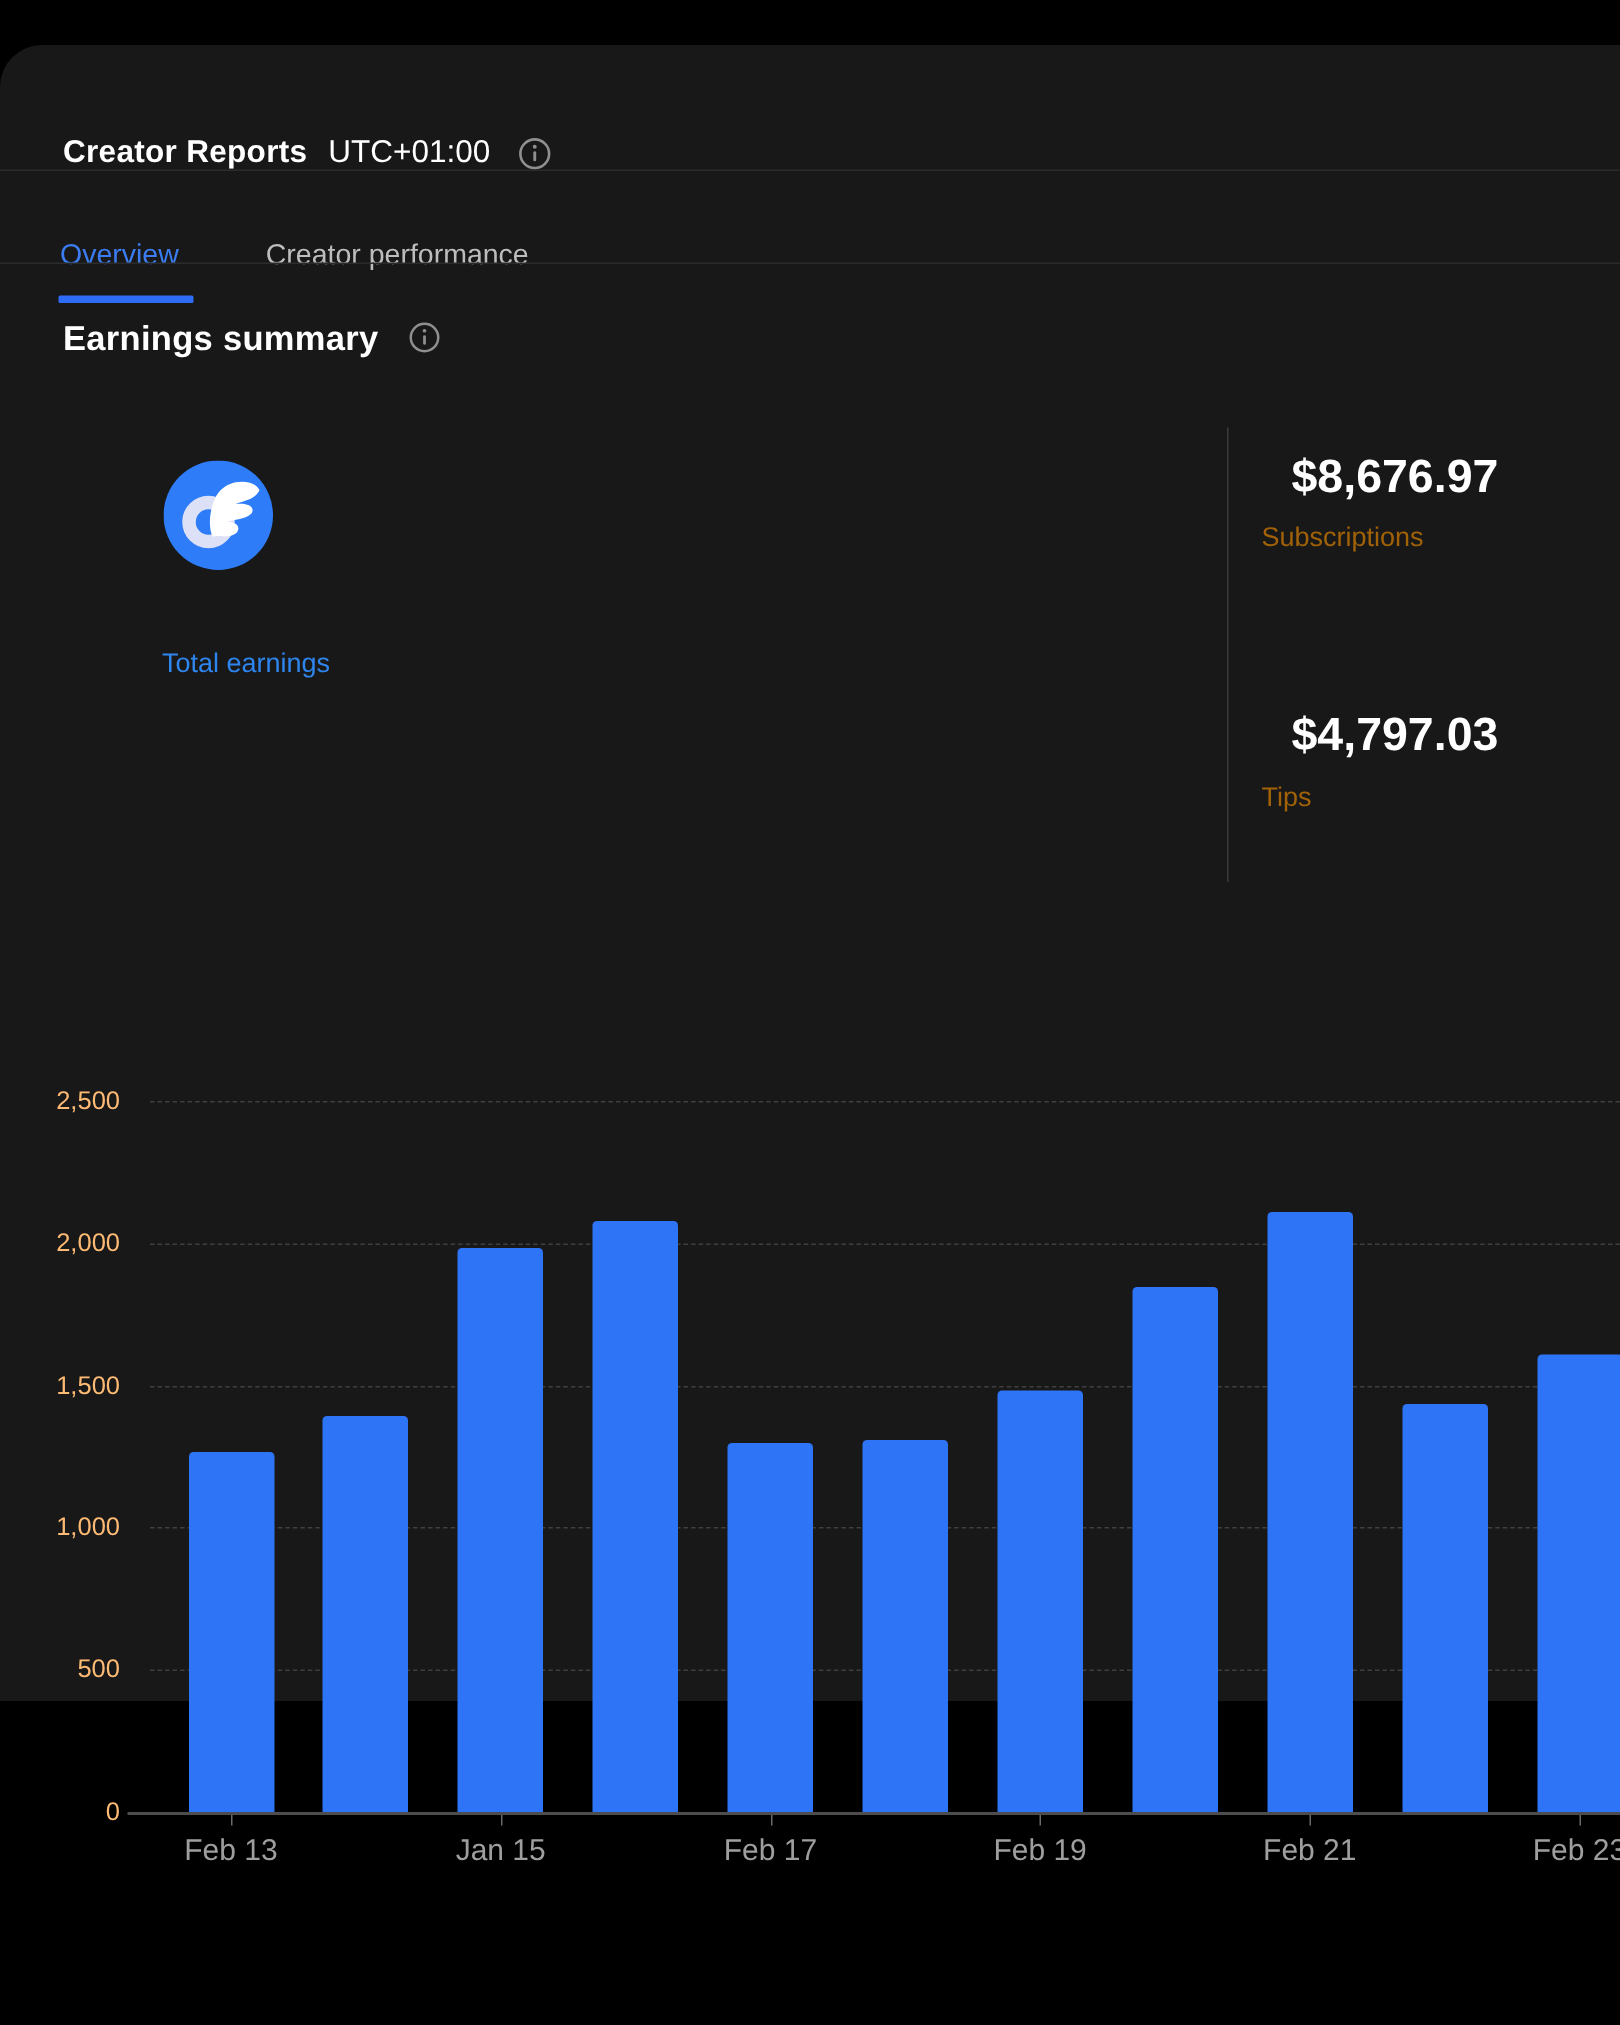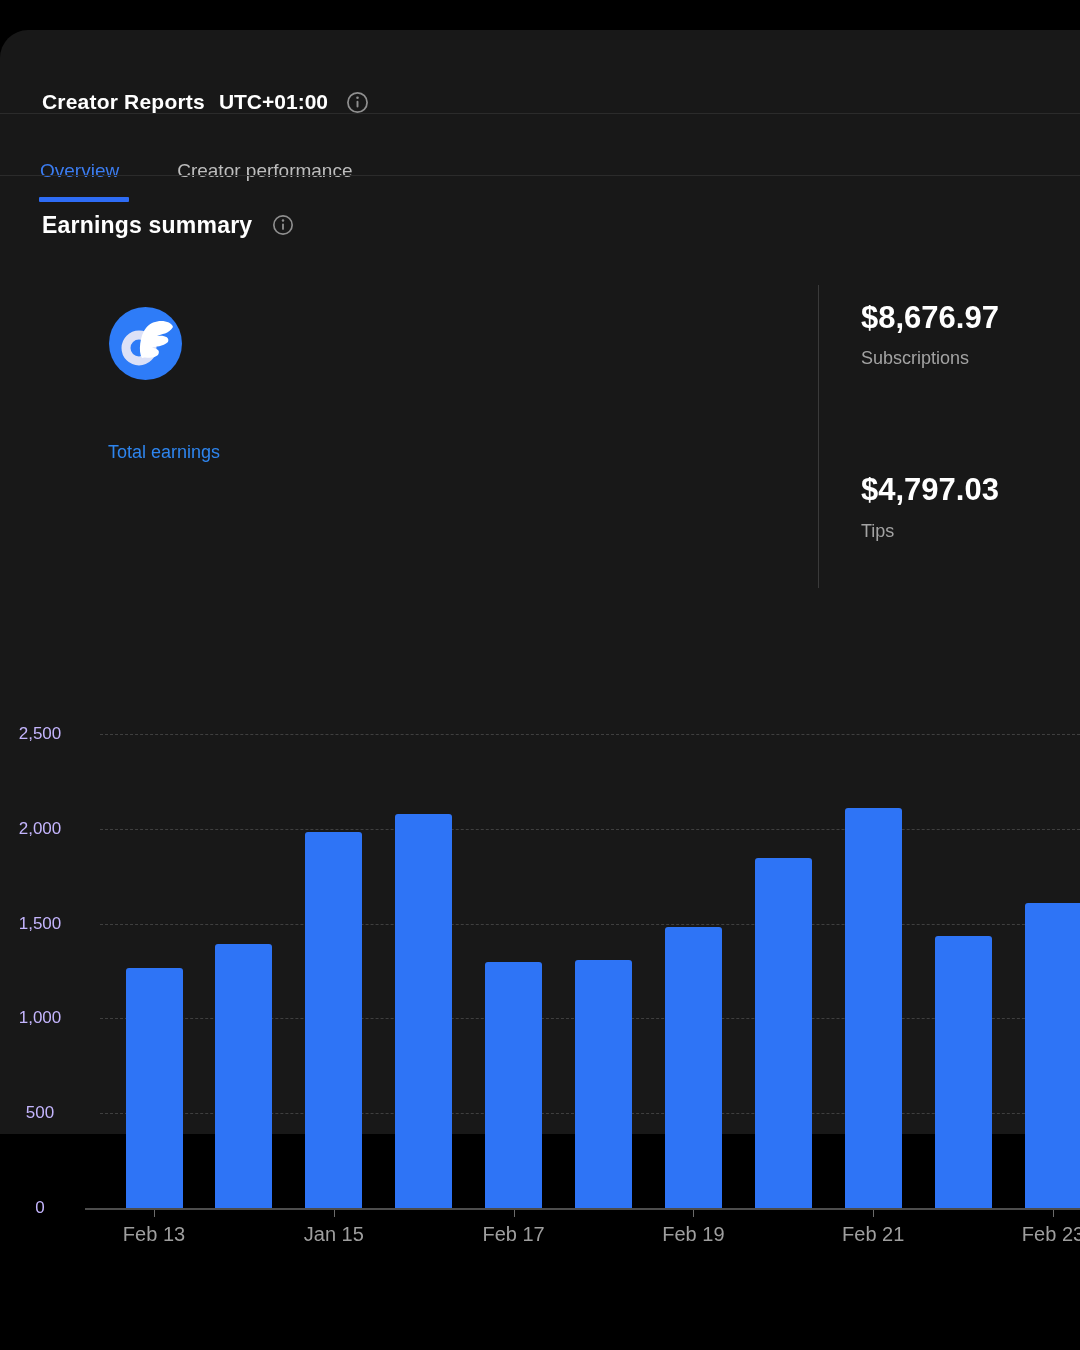--- a/index.html
+++ b/index.html
@@ -8,48 +8,48 @@
     font-family:"Liberation Sans","DejaVu Sans",sans-serif;
     -webkit-font-smoothing:antialiased;
   }
   .panel{
     position:absolute;left:0;top:30px;width:1080px;height:1104px;
     background:#181818;border-radius:28px 0 0 0;
   }
   
   .hdr{position:absolute;left:42px;top:60px;display:flex;align-items:center;gap:12px;}
   .hdr-title{color:#fff;font-size:21px;font-weight:bold;letter-spacing:.2px;}
-  .hdr-tz{color:#fff;font-size:21px;font-weight:bold;margin-left:2px;}
+  .hdr-tz{color:#fff;font-size:21px;font-weight:normal;margin-left:2px;}
   .info-icon{display:inline-block;width:23px;height:23px;margin-left:6px;cursor:pointer;}
   .divider{position:absolute;left:0;width:1080px;height:1px;background:#2b2b2b;}
   
   .tabs{position:absolute;left:40px;top:130px;display:flex;gap:58px;justify-content:flex-end;}
   .tab{font-size:19px;padding-bottom:20px;cursor:pointer;position:relative;}
   .tab.active{color:#3b7cf0;}
   .tab.inactive{color:#bdbdbd;}
   .tab.active::after{
     content:"";position:absolute;left:-1px;right:-10px;bottom:0;height:5px;
     background:#2e6cf5;border-radius:1px;
   }
   
   .section-head{position:absolute;display:flex;align-items:center;gap:14px;}
   .section-head .txt{color:#fff;font-size:23px;font-weight:bold;letter-spacing:.2px;}
   
   .logo{position:absolute;left:109px;top:277px;width:73px;height:73px;}
-  .total-label{position:absolute;left:108px;top:412px;font-size:18px;color:#2e85ee;cursor:pointer;}
+  .total-label{position:absolute;left:108px;top:402px;font-size:18px;color:#2e85ee;cursor:pointer;}
   .total-amount{position:absolute;left:96px;top:452px;color:#3b7cf8;font-weight:bold;white-space:nowrap;}
   .total-amount .cur{font-size:34px;vertical-align:6px;}
   .total-amount .num{font-size:57px;letter-spacing:.5px;}
   .vdivider{position:absolute;left:818px;top:255px;width:1px;height:303px;background:#3a3a3a;}
   .bd-value{position:absolute;left:861px;color:#fff;font-size:31px;font-weight:bold;white-space:nowrap;}
-  .bd-label{position:absolute;left:861px;color:#a3a3a3;font-size:18px;white-space:nowrap;}
+  .bd-label{position:absolute;left:841px;color:#a16207;font-size:18px;white-space:nowrap;}
   
   .chart{position:absolute;left:0;top:660px;width:1080px;height:600px;}
   .gridline{position:absolute;left:100px;width:980px;border-top:1px dashed #3f3f3f;height:0;}
-  .ylabel{position:absolute;left:0;width:80px;text-align:center;color:#c4b5fd;font-size:17px;}
+  .ylabel{position:absolute;left:0;width:80px;text-align:right;color:#fdba74;font-size:17px;}
   .baseline{position:absolute;left:85px;top:518px;width:995px;height:2px;background:#4d4d4d;}
   .bar{position:absolute;background:#2e74f6;width:57px;border-radius:3px 3px 0 0;}
   .xtick{position:absolute;width:1px;height:7px;top:520px;background:#6a6a6a;}
   .xlabel{position:absolute;top:533px;width:90px;text-align:center;color:#9e9e9e;font-size:20px;white-space:nowrap;}
 </style>
 </head>
 <body>
 
 <div class="panel">
 

